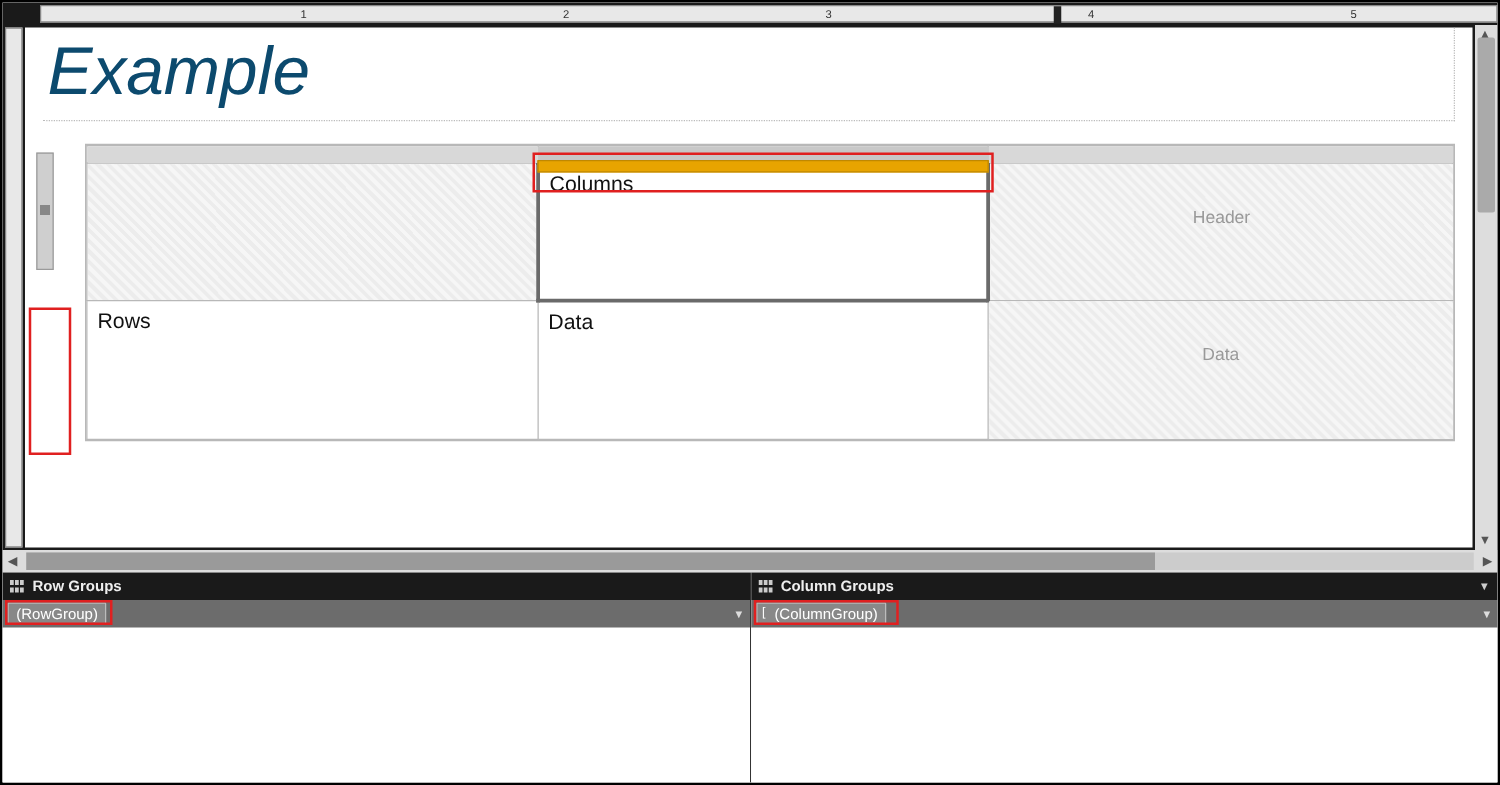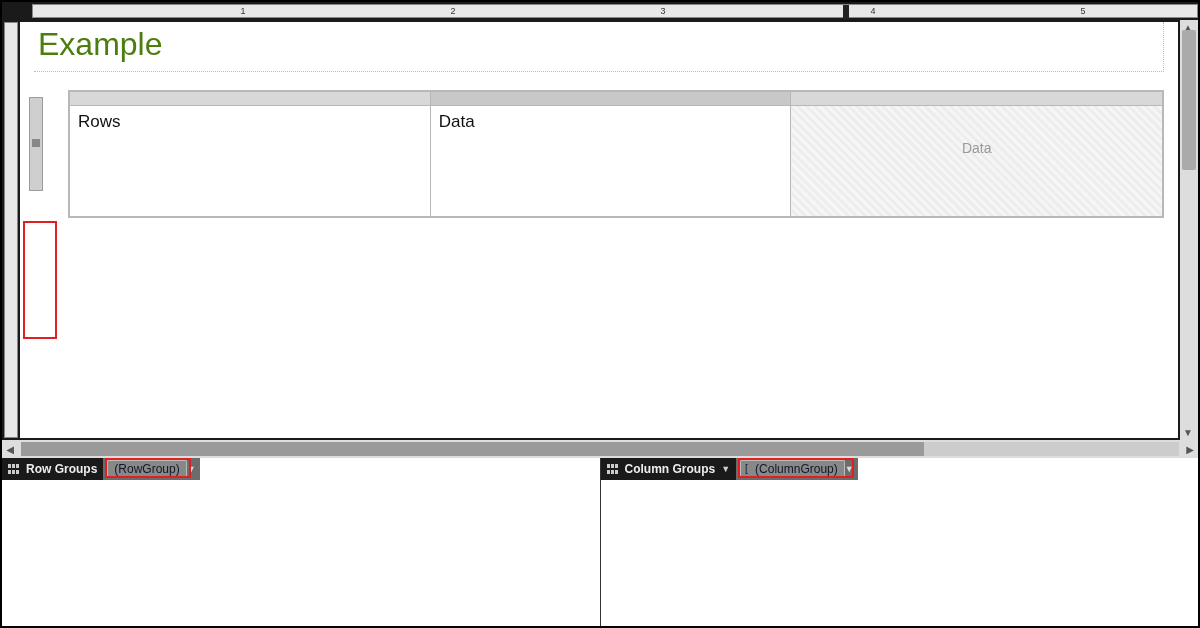--- a/index.html
+++ b/index.html
@@ -91,23 +91,24 @@
     font-size: 10px;
     color: #555;
   }
   .title-box {
     margin: 0 14px 10px 14px;
     padding: 4px 4px 8px 4px;
     border-bottom: 1px dotted #bbb;
     border-right: 1px dotted #bbb;
   }
   .title-text {
-    font-size: 32px;
+    font-size: 54px;
     font-weight: 300;
-    color: #4d7c0f;
+    color: #0c4a6e;
+    font-style: italic;
   }
   
   .tablix {
     margin: 18px 14px 0 48px;
     border: 1px solid #b8b8b8;
   }
   .tablix table {
     width: 100%;
     border-collapse: collapse;
     table-layout: fixed;
@@ -209,20 +210,21 @@
   }
   
   .groups {
     display: flex;
     height: 168px;
     flex-shrink: 0;
   }
   .group-pane {
     flex: 1;
     display: flex;
+    flex-direction: column;
     border-right: 1px solid #333;
     background: #fff;
   }
   .group-pane:last-child { border-right: none; }
   .group-header {
     height: 22px;
     background: #1a1a1a;
     color: #eee;
     font-size: 12px;
     font-weight: 600;
@@ -252,21 +254,21 @@
     height: 22px;
     background: #6c6c6c;
     display: flex;
     align-items: center;
     padding: 0 4px;
     position: relative;
   }
   .group-chip {
     background: #888;
     border: 1px solid #bbb;
-    color: #0f172a;
+    color: #ffffff;
     font-size: 12px;
     padding: 1px 6px;
     border-radius: 1px;
     position: relative;
   }
   .group-item-row .drop {
     margin-left: auto;
     font-size: 9px;
     color: #ddd;
   }
@@ -316,20 +318,31 @@
           <colgroup>
             <col style="width:33%">
             <col style="width:33%">
             <col style="width:34%">
           </colgroup>
           <tbody>
               <tr class="tablix-header-row">
             <td></td>
             <td style="background:#c8c8c8;"></td>
             <td></td>
+          </tr>
+          <tr style="height:110px;">
+            <td class="hatch"></td>
+            <td class="selected-cell">
+              <div class="orange-bar"></div>
+              <div class="red-highlight" style="left:-6px; top:-10px; right:-6px; height:32px;"></div>
+              <div class="cell-pad">Columns</div>
+            </td>
+            <td class="hatch">
+              <div class="ghost-text">Header</div>
+            </td>
           </tr>
           <tr style="height:111px;">
             <td>
               <div class="cell-pad">Rows</div>
             </td>
             <td>
               <div class="cell-pad">Data</div>
             </td>
             <td class="hatch">
               <div class="ghost-text">Data</div>

